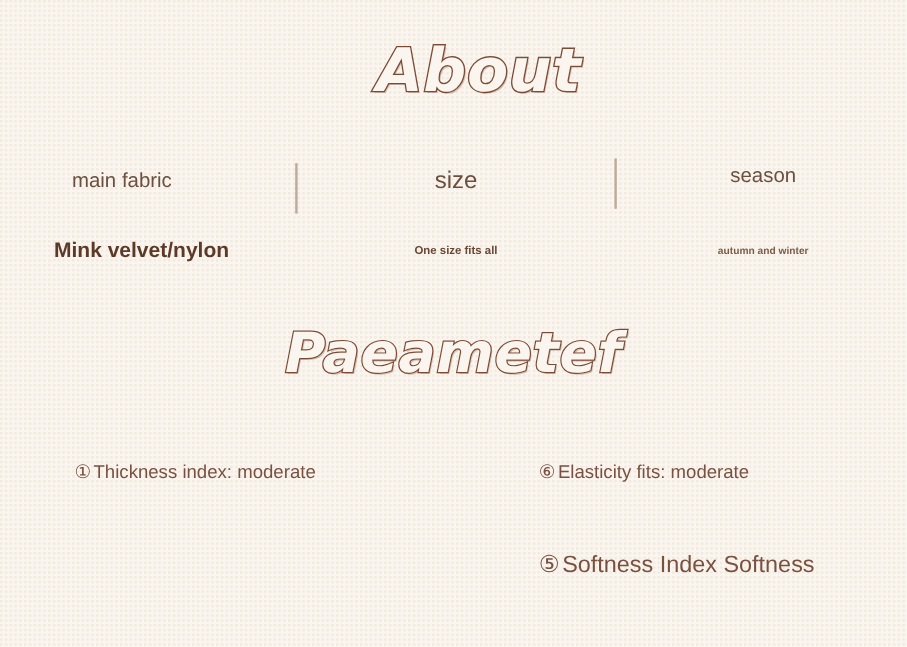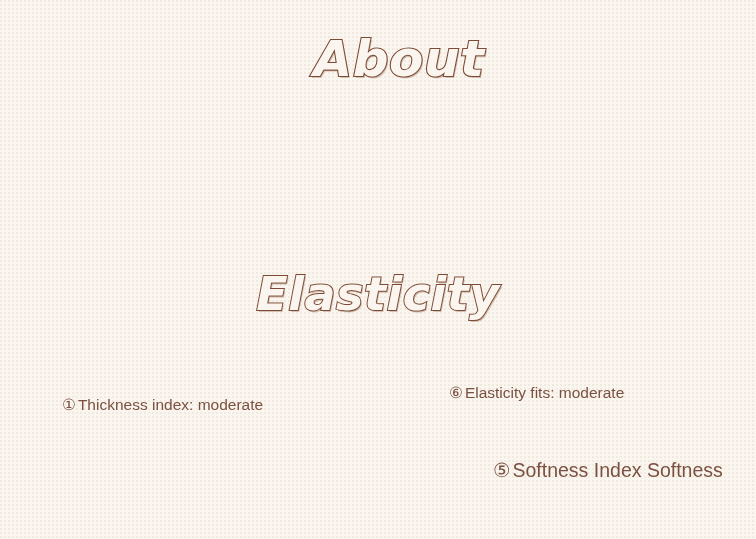--- a/index.html
+++ b/index.html
@@ -140,36 +140,58 @@
   
   .index-item {
     position: absolute;
     white-space: nowrap;
     color: #7a5141;
     font-weight: 400;
   }
   .index-item .idx-num {
     margin-right: 2px;
   }
-  #item-thickness    { left: 62px;  top: 384px; font-size: 15.5px; margin-top: 12px; }
+  #item-thickness    { left: 62px;  top: 384px; font-size: 15.5px; }
   #item-elasticity   { left: 449px; top: 384px; font-size: 15.5px; }
   #item-breathability{ left: 62px;  top: 463px; font-size: 14.5px; }
-  #item-softness     { left: 449px; top: 459px; font-size: 19.5px; margin-left: 44px; }
+  #item-softness     { left: 449px; top: 459px; font-size: 19.5px; }
 </style>
 </head>
 <body>
 
 <div id="page"></div>
 
 <div class="layer">
 
   <div id="about-title" class="display-title">About</div>
 
-
-  <div id="parameter-title" class="display-title">Elasticity</div>
+  <div id="spec-row">
+
+    <div id="col-fabric" class="spec-col">
+      <div class="spec-label">main fabric</div>
+      <div class="spec-value">Mink velvet/nylon</div>
+    </div>
+
+    <div id="divider-1" class="divider"></div>
+
+    <div id="col-size" class="spec-col">
+      <div class="spec-label">size</div>
+      <div class="spec-value">One size fits all</div>
+    </div>
+
+    <div id="divider-2" class="divider"></div>
+
+    <div id="col-season" class="spec-col">
+      <div class="spec-label">season</div>
+      <div class="spec-value">autumn and winter</div>
+    </div>
+
+  </div>
+
+  <div id="parameter-title" class="display-title">Paeametef</div>
 
   <div id="item-thickness" class="index-item">
     <span class="idx-num">①</span><span>Thickness index: moderate</span>
   </div>
 
   <div id="item-elasticity" class="index-item">
     <span class="idx-num">⑥</span><span>Elasticity fits: moderate</span>
   </div>
 
 

